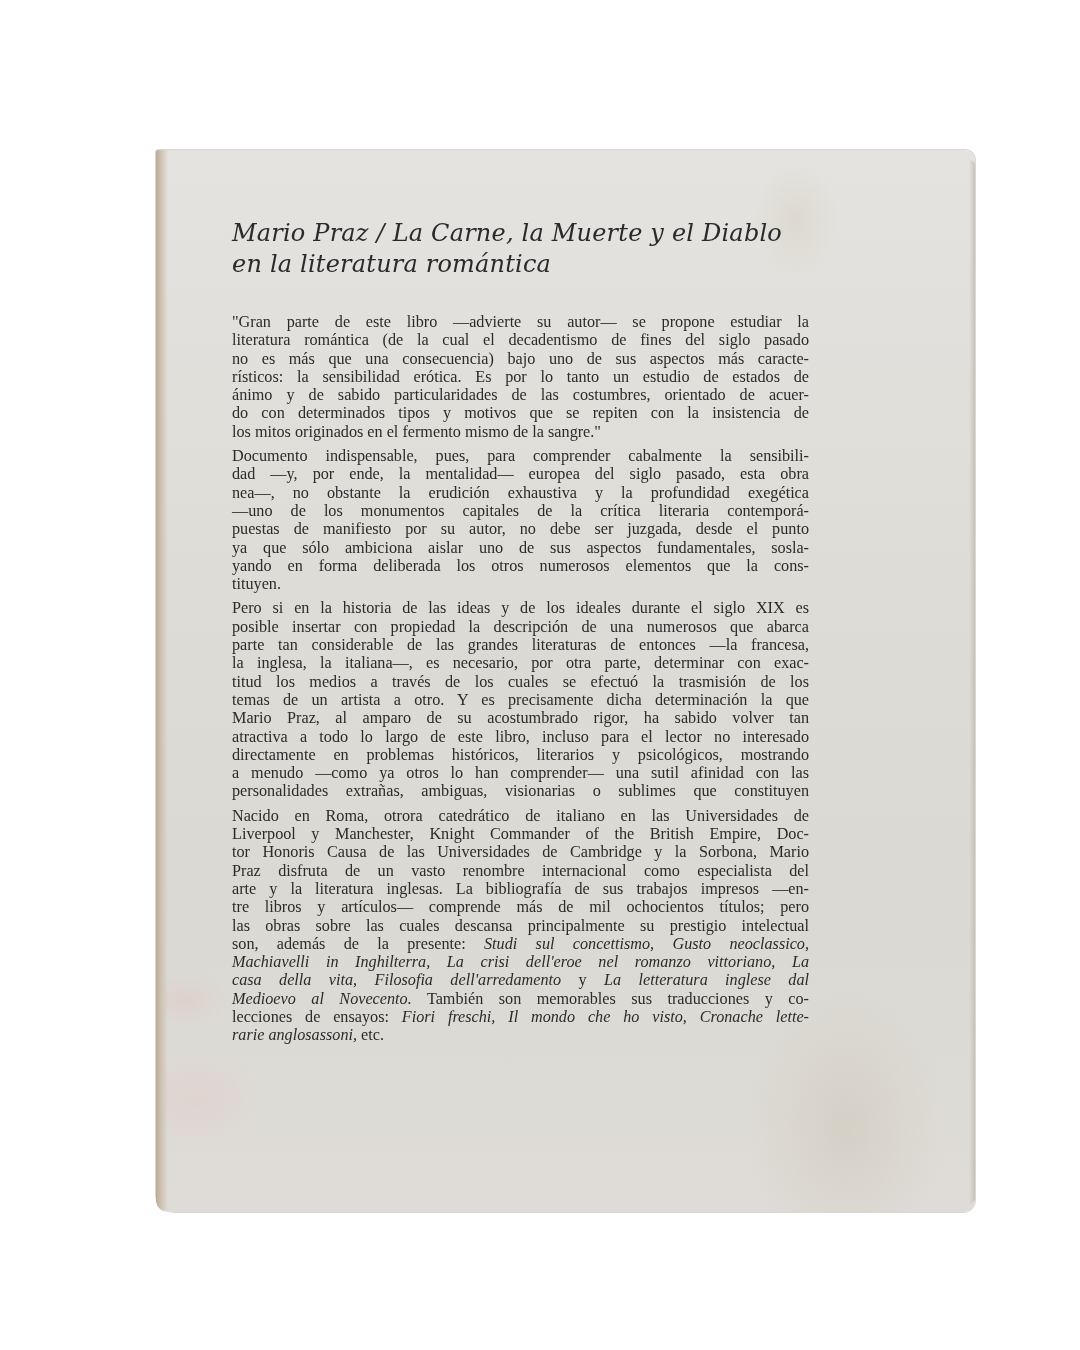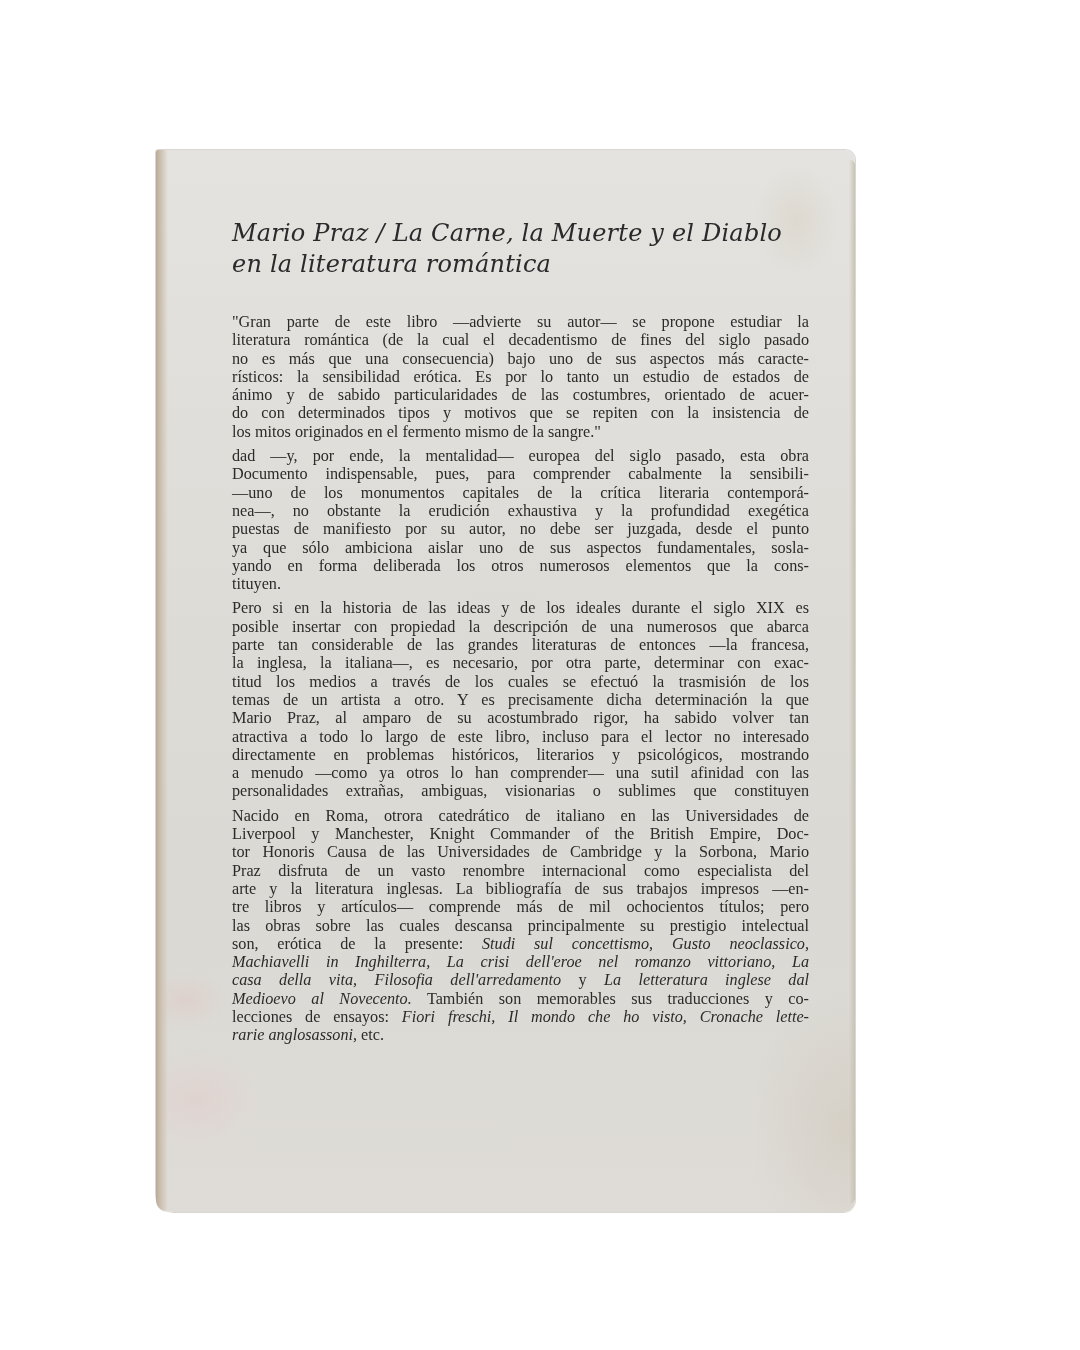--- a/index.html
+++ b/index.html
@@ -10,21 +10,21 @@
     body {
       width: 1080px;
       height: 1350px;
       position: relative;
       overflow: hidden;
     }
     .book {
       position: absolute;
       left: 156px;
       top: 150px;
-      width: 699px;
+      width: 819px;
       height: 1062px;
       background:
         radial-gradient(ellipse 60px 40px at 30px 850px, rgba(225,190,190,0.35), transparent 70%),
         radial-gradient(ellipse 90px 70px at 40px 950px, rgba(228,196,196,0.35), transparent 70%),
         radial-gradient(ellipse 140px 200px at 690px 980px, rgba(190,175,150,0.25), transparent 70%),
         radial-gradient(ellipse 60px 80px at 640px 70px, rgba(200,185,160,0.22), transparent 70%),
         radial-gradient(ellipse 200px 120px at 350px 520px, rgba(210,210,205,0.25), transparent 70%),
         linear-gradient(180deg, #e4e3df 0%, #dedcd7 40%, #dad9d3 70%, #dfdcd8 100%);
       border-radius: 3px 10px 12px 18px;
       box-shadow: 0 0 0 1px rgba(150,140,125,0.35);
@@ -101,24 +101,24 @@
       <span class="ln">"Gran parte de este libro —advierte su autor— se propone estudiar la</span>
       <span class="ln">literatura romántica (de la cual el decadentismo de fines del siglo pasado</span>
       <span class="ln">no es más que una consecuencia) bajo uno de sus aspectos más caracte-</span>
       <span class="ln">rísticos: la sensibilidad erótica. Es por lo tanto un estudio de estados de</span>
       <span class="ln">ánimo y de sabido particularidades de las costumbres, orientado de acuer-</span>
       <span class="ln">do con determinados tipos y motivos que se repiten con la insistencia de</span>
       <span class="ln last">los mitos originados en el fermento mismo de la sangre."</span>
     </div>
 
     <div class="para">
+      <span class="ln">Documento indispensable, pues, para comprender cabalmente la sensibili-</span>
       <span class="ln">dad —y, por ende, la mentalidad— europea del siglo pasado, esta obra</span>
-      <span class="ln">Documento indispensable, pues, para comprender cabalmente la sensibili-</span>
+      <span class="ln">nea—, no obstante la erudición exhaustiva y la profundidad exegética</span>
       <span class="ln">—uno de los monumentos capitales de la crítica literaria contemporá-</span>
-      <span class="ln">nea—, no obstante la erudición exhaustiva y la profundidad exegética</span>
       <span class="ln">puestas de manifiesto por su autor, no debe ser juzgada, desde el punto</span>
       <span class="ln">ya que sólo ambiciona aislar uno de sus aspectos fundamentales, sosla-</span>
       <span class="ln">yando en forma deliberada los otros numerosos elementos que la cons-</span>
       <span class="ln last">tituyen.</span>
     </div>
 
     <div class="para">
       <span class="ln">Pero si en la historia de las ideas y de los ideales durante el siglo XIX es</span>
       <span class="ln">posible insertar con propiedad la descripción de una numerosos que abarca</span>
       <span class="ln">parte tan considerable de las grandes literaturas de entonces —la francesa,</span>
@@ -135,21 +135,21 @@
     <div class="para">
       <span class="ln">Nacido en Roma, otrora catedrático de italiano en las Universidades de</span>
       <span class="ln">Liverpool y Manchester, Knight Commander of the British Empire, Doc-</span>
       <span class="ln">tor Honoris Causa de las Universidades de Cambridge y la Sorbona, Mario</span>
       <span class="ln">Praz disfruta de un vasto renombre internacional como especialista del</span>
       <span class="ln">arte y la literatura inglesas. La bibliografía de sus trabajos impresos —en-</span>
       <span class="ln">tre libros y artículos— comprende más de mil ochocientos títulos; pero</span>
       <span class="ln">las obras sobre las cuales descansa principalmente su prestigio intelectual</span>
 
       <span class="ln">
-        <span>son, erótica de la presente: </span><span class="it">Studi sul concettismo, Gusto neoclassico,</span>
+        <span>son, además de la presente: </span><span class="it">Studi sul concettismo, Gusto neoclassico,</span>
       </span>
       <span class="ln it">
         <span>Machiavelli in Inghilterra, La crisi dell'eroe nel romanzo vittoriano, La</span>
       </span>
       <span class="ln">
         <span class="it">casa della vita, Filosofia dell'arredamento</span><span> y </span><span class="it">La letteratura inglese dal</span>
       </span>
       <span class="ln">
         <span class="it">Medioevo al Novecento.</span><span> También son memorables sus traducciones y co-</span>
       </span>

